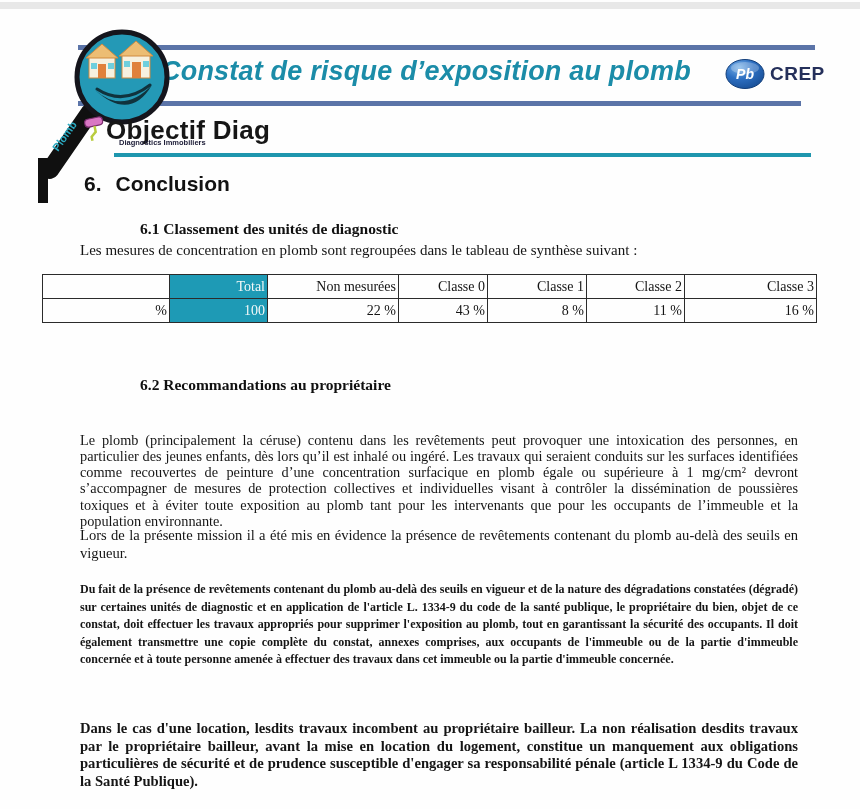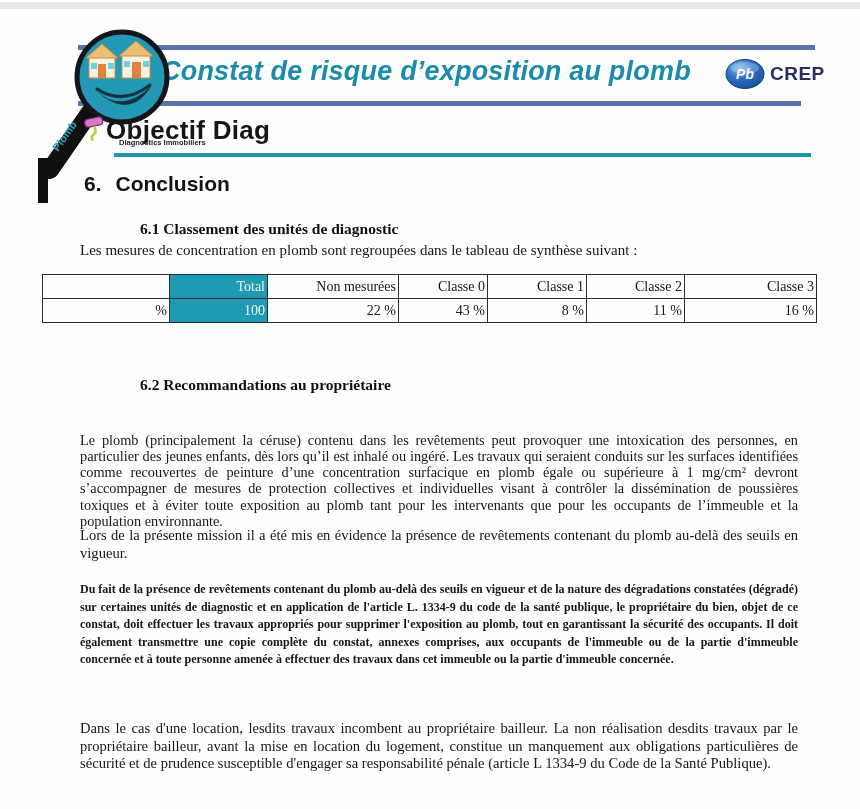--- a/index.html
+++ b/index.html
@@ -47,21 +47,21 @@
   table.synth tr.r1 td,table.synth tr.r1 th{height:32px;}
   table.synth tr.r2 td,table.synth tr.r2 th{height:21px;}
   table.synth .teal{background:#1e9ab5;color:#f2f8f8;}
   table.synth .lbl{font-size:13.5px;line-height:1.1;padding:1px 6px;}
 
   
   .para{position:absolute;left:80px;width:718px;margin:0;text-align:justify;color:#151515;}
   .para.p1{top:432px;font-size:14.3px;line-height:16.15px;}
   .para.p2{top:527px;font-size:14.6px;line-height:17.6px;}
   .para.p3{top:581px;font-size:12px;line-height:17.6px;font-weight:700;}
-  .para.p4{top:720px;font-size:14.6px;line-height:17.6px;font-weight:400;}
+  .para.p4{top:720px;font-size:14.6px;line-height:17.6px;font-weight:700;}
 
   .logo-svg{position:absolute;left:0;top:0;}
 </style>
 </head>
 <body>
 
 <div class="page">
   <div class="top-strip"></div>
 
   <div class="rule-blue top"></div>

